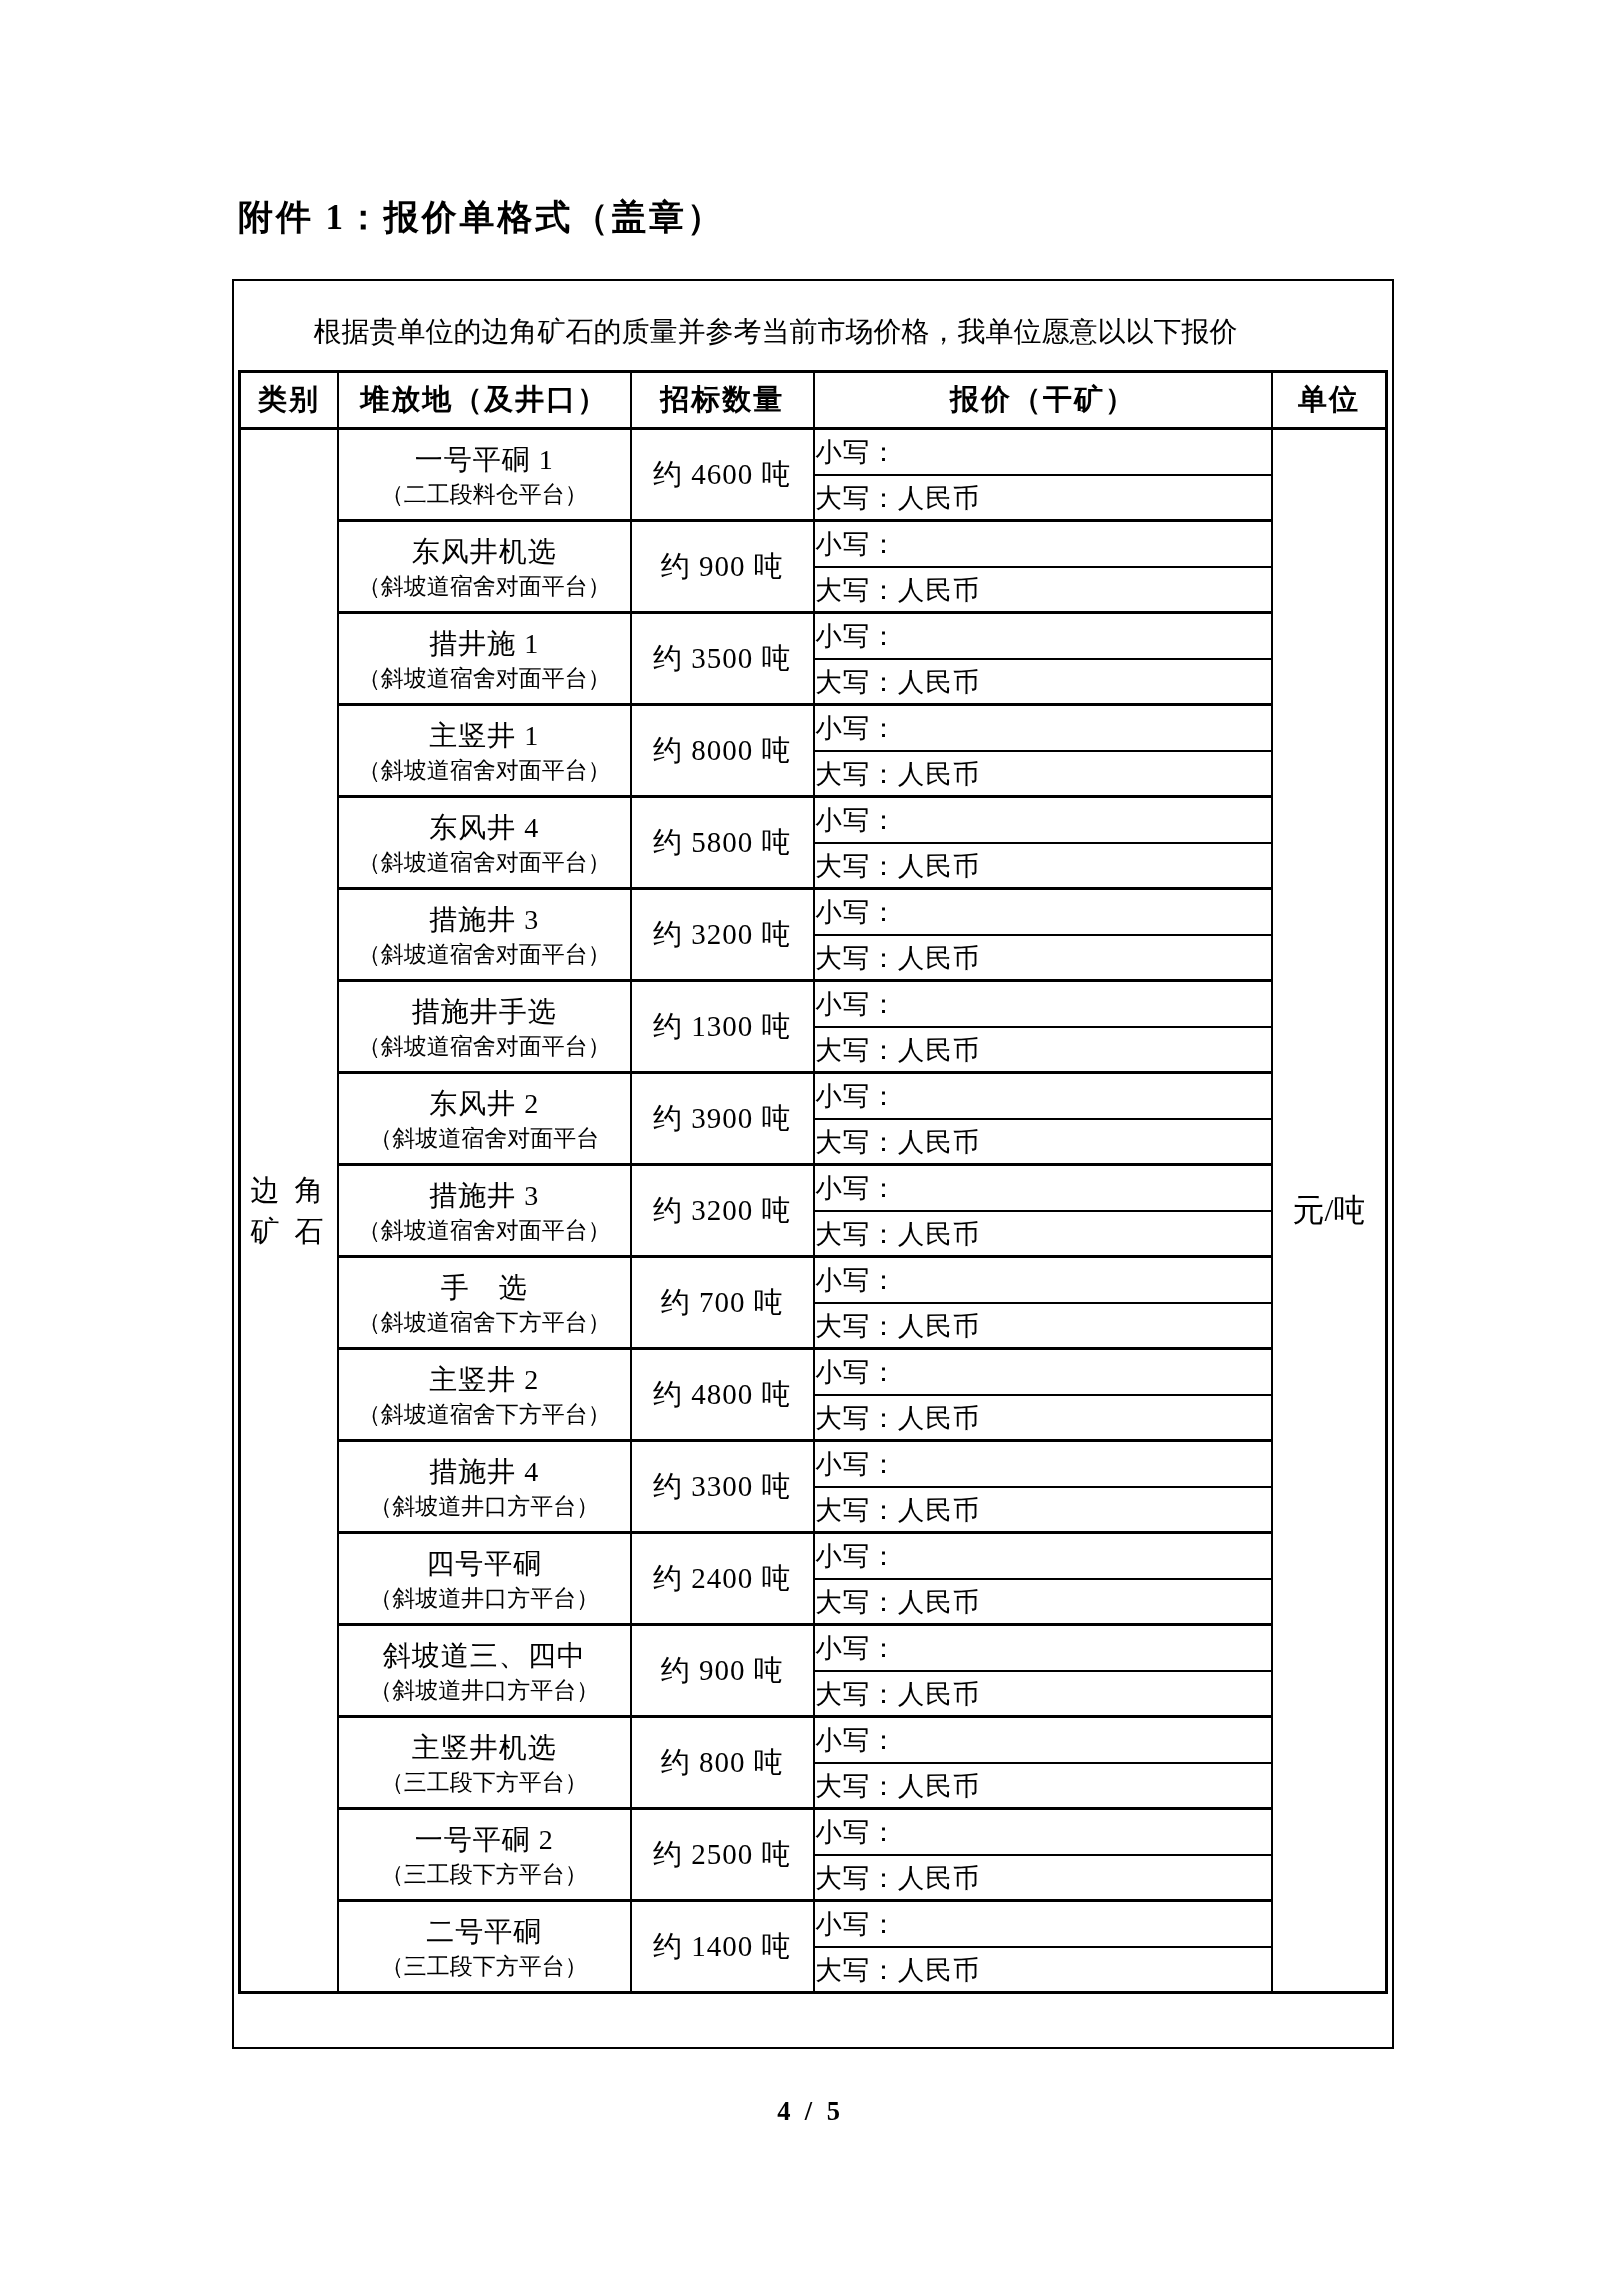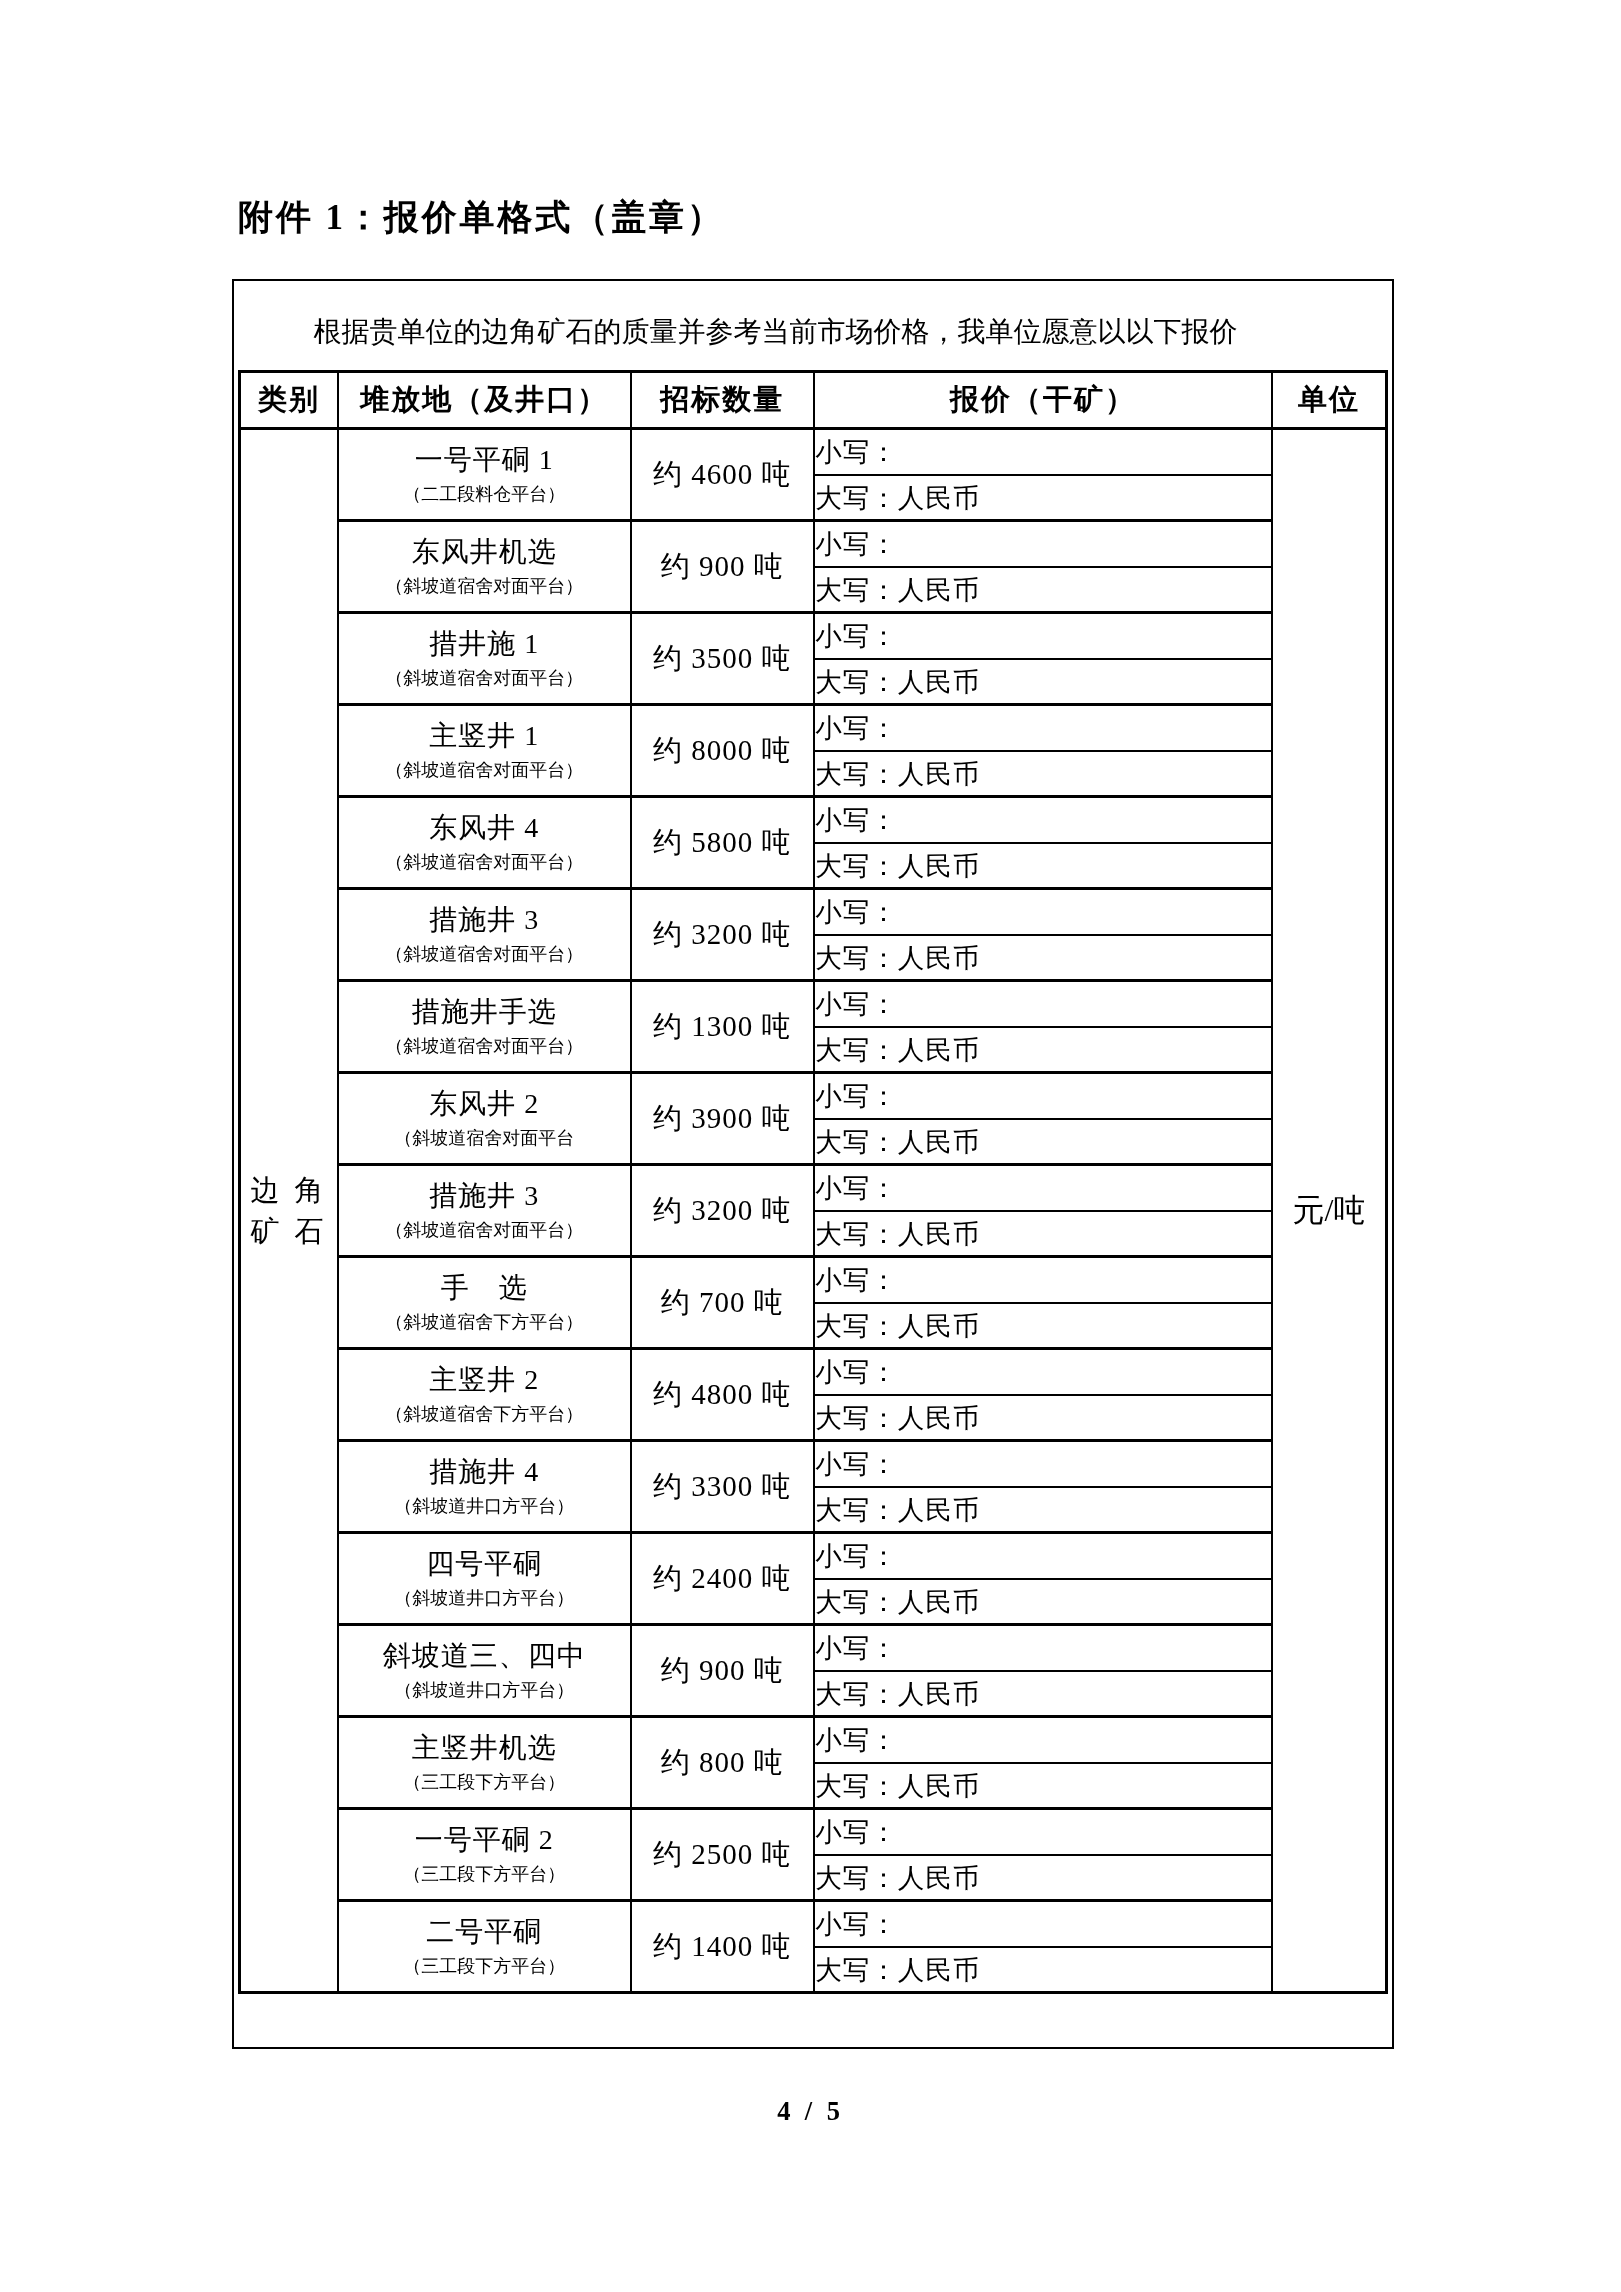--- a/index.html
+++ b/index.html
@@ -78,21 +78,21 @@
   .cell-location {
     text-align: center;
     vertical-align: middle;
   }
   .location-name {
     font-size: 28px;
     line-height: 39px;
     letter-spacing: 1px;
   }
   .location-subtitle {
-    font-size: 18px;
+    font-size: 23px;
     line-height: 31px;
     white-space: nowrap;
   }
   .cell-quantity {
     text-align: center;
     vertical-align: middle;
     font-size: 29px;
     letter-spacing: 1px;
   }
   .cell-price {

